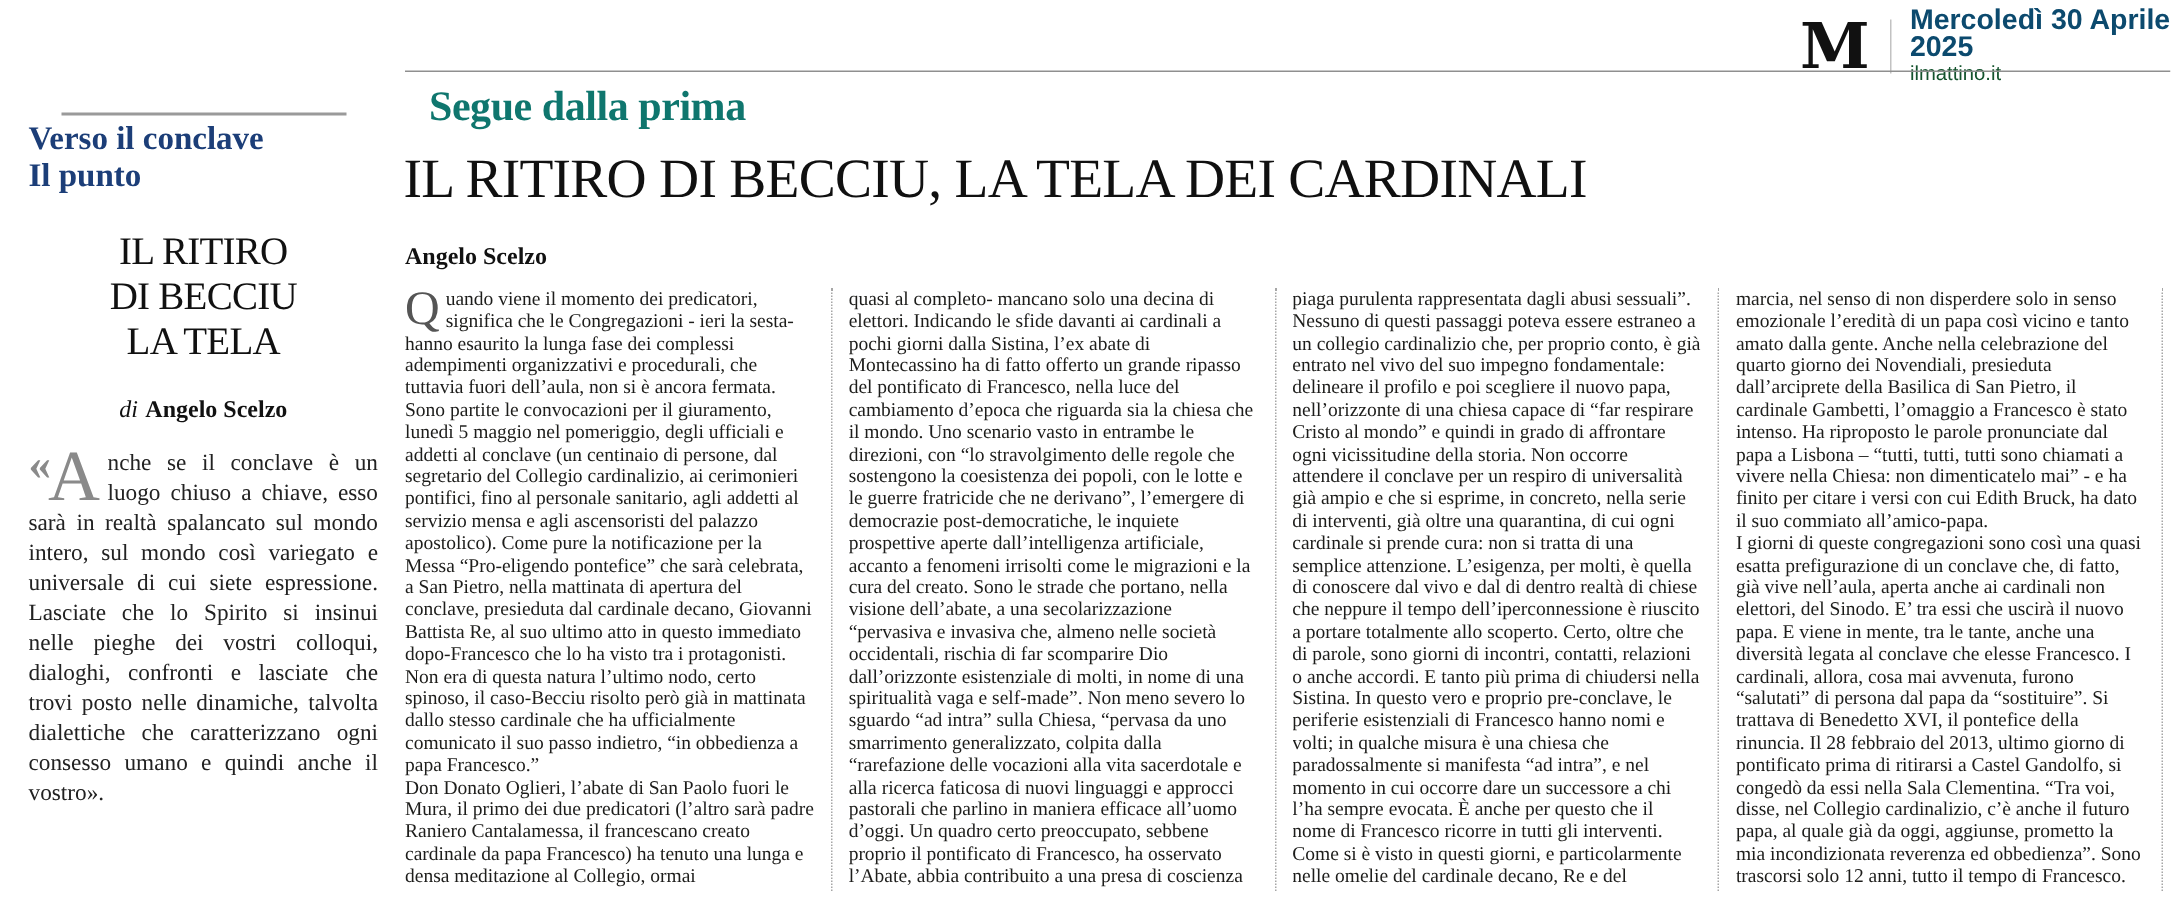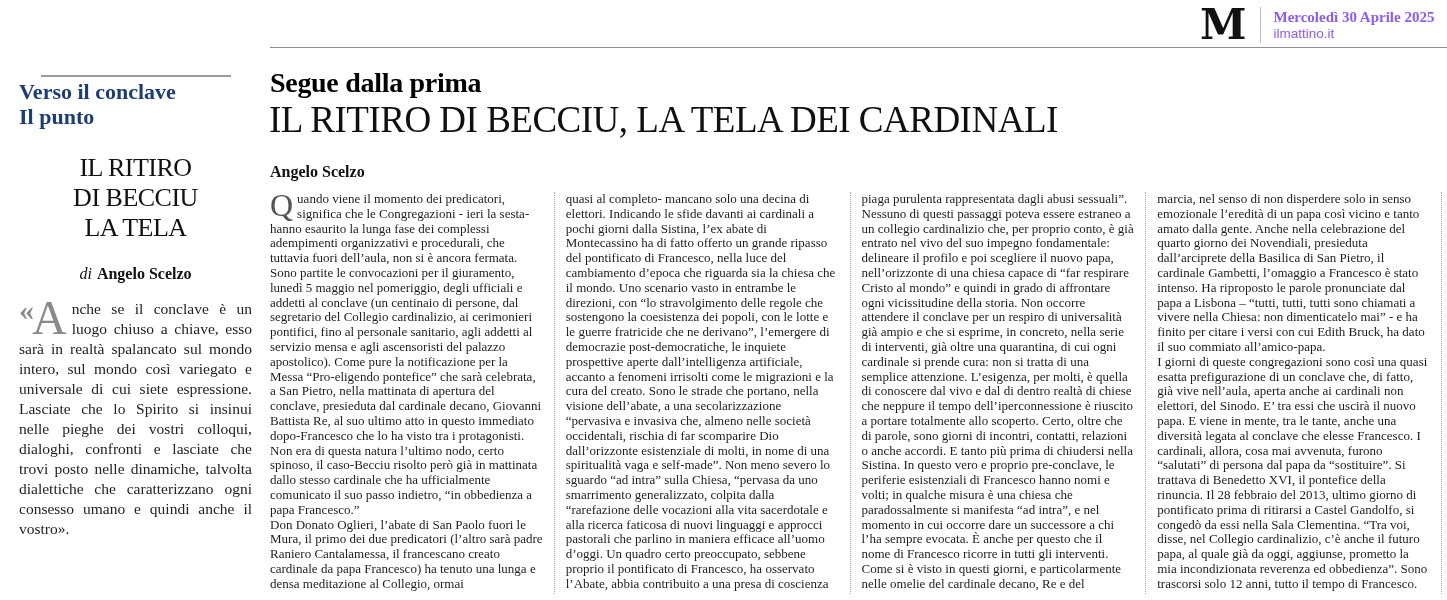--- a/index.html
+++ b/index.html
@@ -3,40 +3,40 @@
 <meta charset="utf-8">
 <style>
   * { margin:0; padding:0; box-sizing:border-box; }
   html,body { width:1447px; height:600px; background:#ffffff; overflow:hidden; }
   body { font-family:"Liberation Serif", serif; color:#1d1d1b; position:relative; }
 
   
   .masthead { position:absolute; top:5px; left:1200px; display:flex; align-items:center; }
   .mast-logo { font-family:"DejaVu Serif", serif; font-weight:bold; font-size:42px; line-height:40px; color:#111; letter-spacing:-1px; }
   .mast-divider { width:1px; height:36px; background:#c2c2c2; margin:0 13px 0 14px; }
-  .mast-date { font-family:Liberation Serif, serif; font-weight:bold; font-size:15px; color:#8b5cf6; line-height:18px; }
-  .mast-site { font-family:"Liberation Sans", sans-serif; font-size:13.5px; color:#8b5cf6; line-height:16px; }
+  .mast-date { font-family:Liberation Sans, sans-serif; font-weight:bold; font-size:19px; color:#0c4a6e; line-height:18px; }
+  .mast-site { font-family:"Liberation Sans", sans-serif; font-size:13.5px; color:#14532d; line-height:16px; }
   .top-rule { position:absolute; top:47px; left:270px; right:0; height:1px; background:#8f8f8f; }
 
   
   .sidebar { position:absolute; left:19px; top:75px; width:233px; }
   .side-rule { width:190px; height:2px; background:#9a9a9a; margin:0 auto; }
   .side-kicker { margin-top:2px; text-align:left; color:#1c3e78; font-weight:bold; font-size:22px; line-height:25px; }
   .side-title { margin-top:24px; text-align:center; color:#111; font-weight:500; font-size:26px; line-height:30px; letter-spacing:-0.5px; }
   .side-byline { margin-top:22px; text-align:center; font-size:16px; color:#111; }
   .side-byline em { font-style:italic; font-weight:normal; margin-right:5px; }
   .side-byline strong { font-weight:bold; }
   .side-quote { margin-top:16px; font-size:15.5px; line-height:20px; text-align:justify; color:#222; }
   .qfloat { float:left; padding-right:5px; }
   .qmark { font-size:30px; color:#8a8a8a; font-weight:bold; vertical-align:14px; letter-spacing:-2px; }
   .dropcap-a { font-size:48px; line-height:38px; color:#8a8a8a; }
   .continua { margin-top:2px; text-align:right; font-style:italic; font-size:16px; color:#111; }
 
   
-  .kicker { position:absolute; left:270px; top:56px; color:#000000; font-weight:bold; font-size:28px; letter-spacing:-0.3px;margin-top:11px; }
+  .kicker { position:absolute; left:286px; top:56px; color:#0f766e; font-weight:bold; font-size:28px; letter-spacing:-0.3px; }
   .headline { position:absolute; left:269px; top:98px; font-weight:500; font-size:37px; color:#101010; letter-spacing:-0.5px; white-space:nowrap; }
   .byline { position:absolute; left:270px; top:163px; font-weight:bold; font-size:16px; color:#111; }
 
   
   .cols { position:absolute; left:270px; top:192px; width:1172px; height:402px; display:flex; overflow:hidden; }
   .col { flex:1 1 0; border-right:1px dotted #a6a6a6; padding-right:11px; margin-right:11px; font-size:13px; line-height:14.8px; text-align:left; color:#1d1d1b; overflow:hidden; }
   .col:last-child { margin-right:0; }
   .col p { margin:0; }
   .dropcap-q { float:left; font-size:32px; line-height:27px; padding-right:4px; color:#555; }
 </style>

